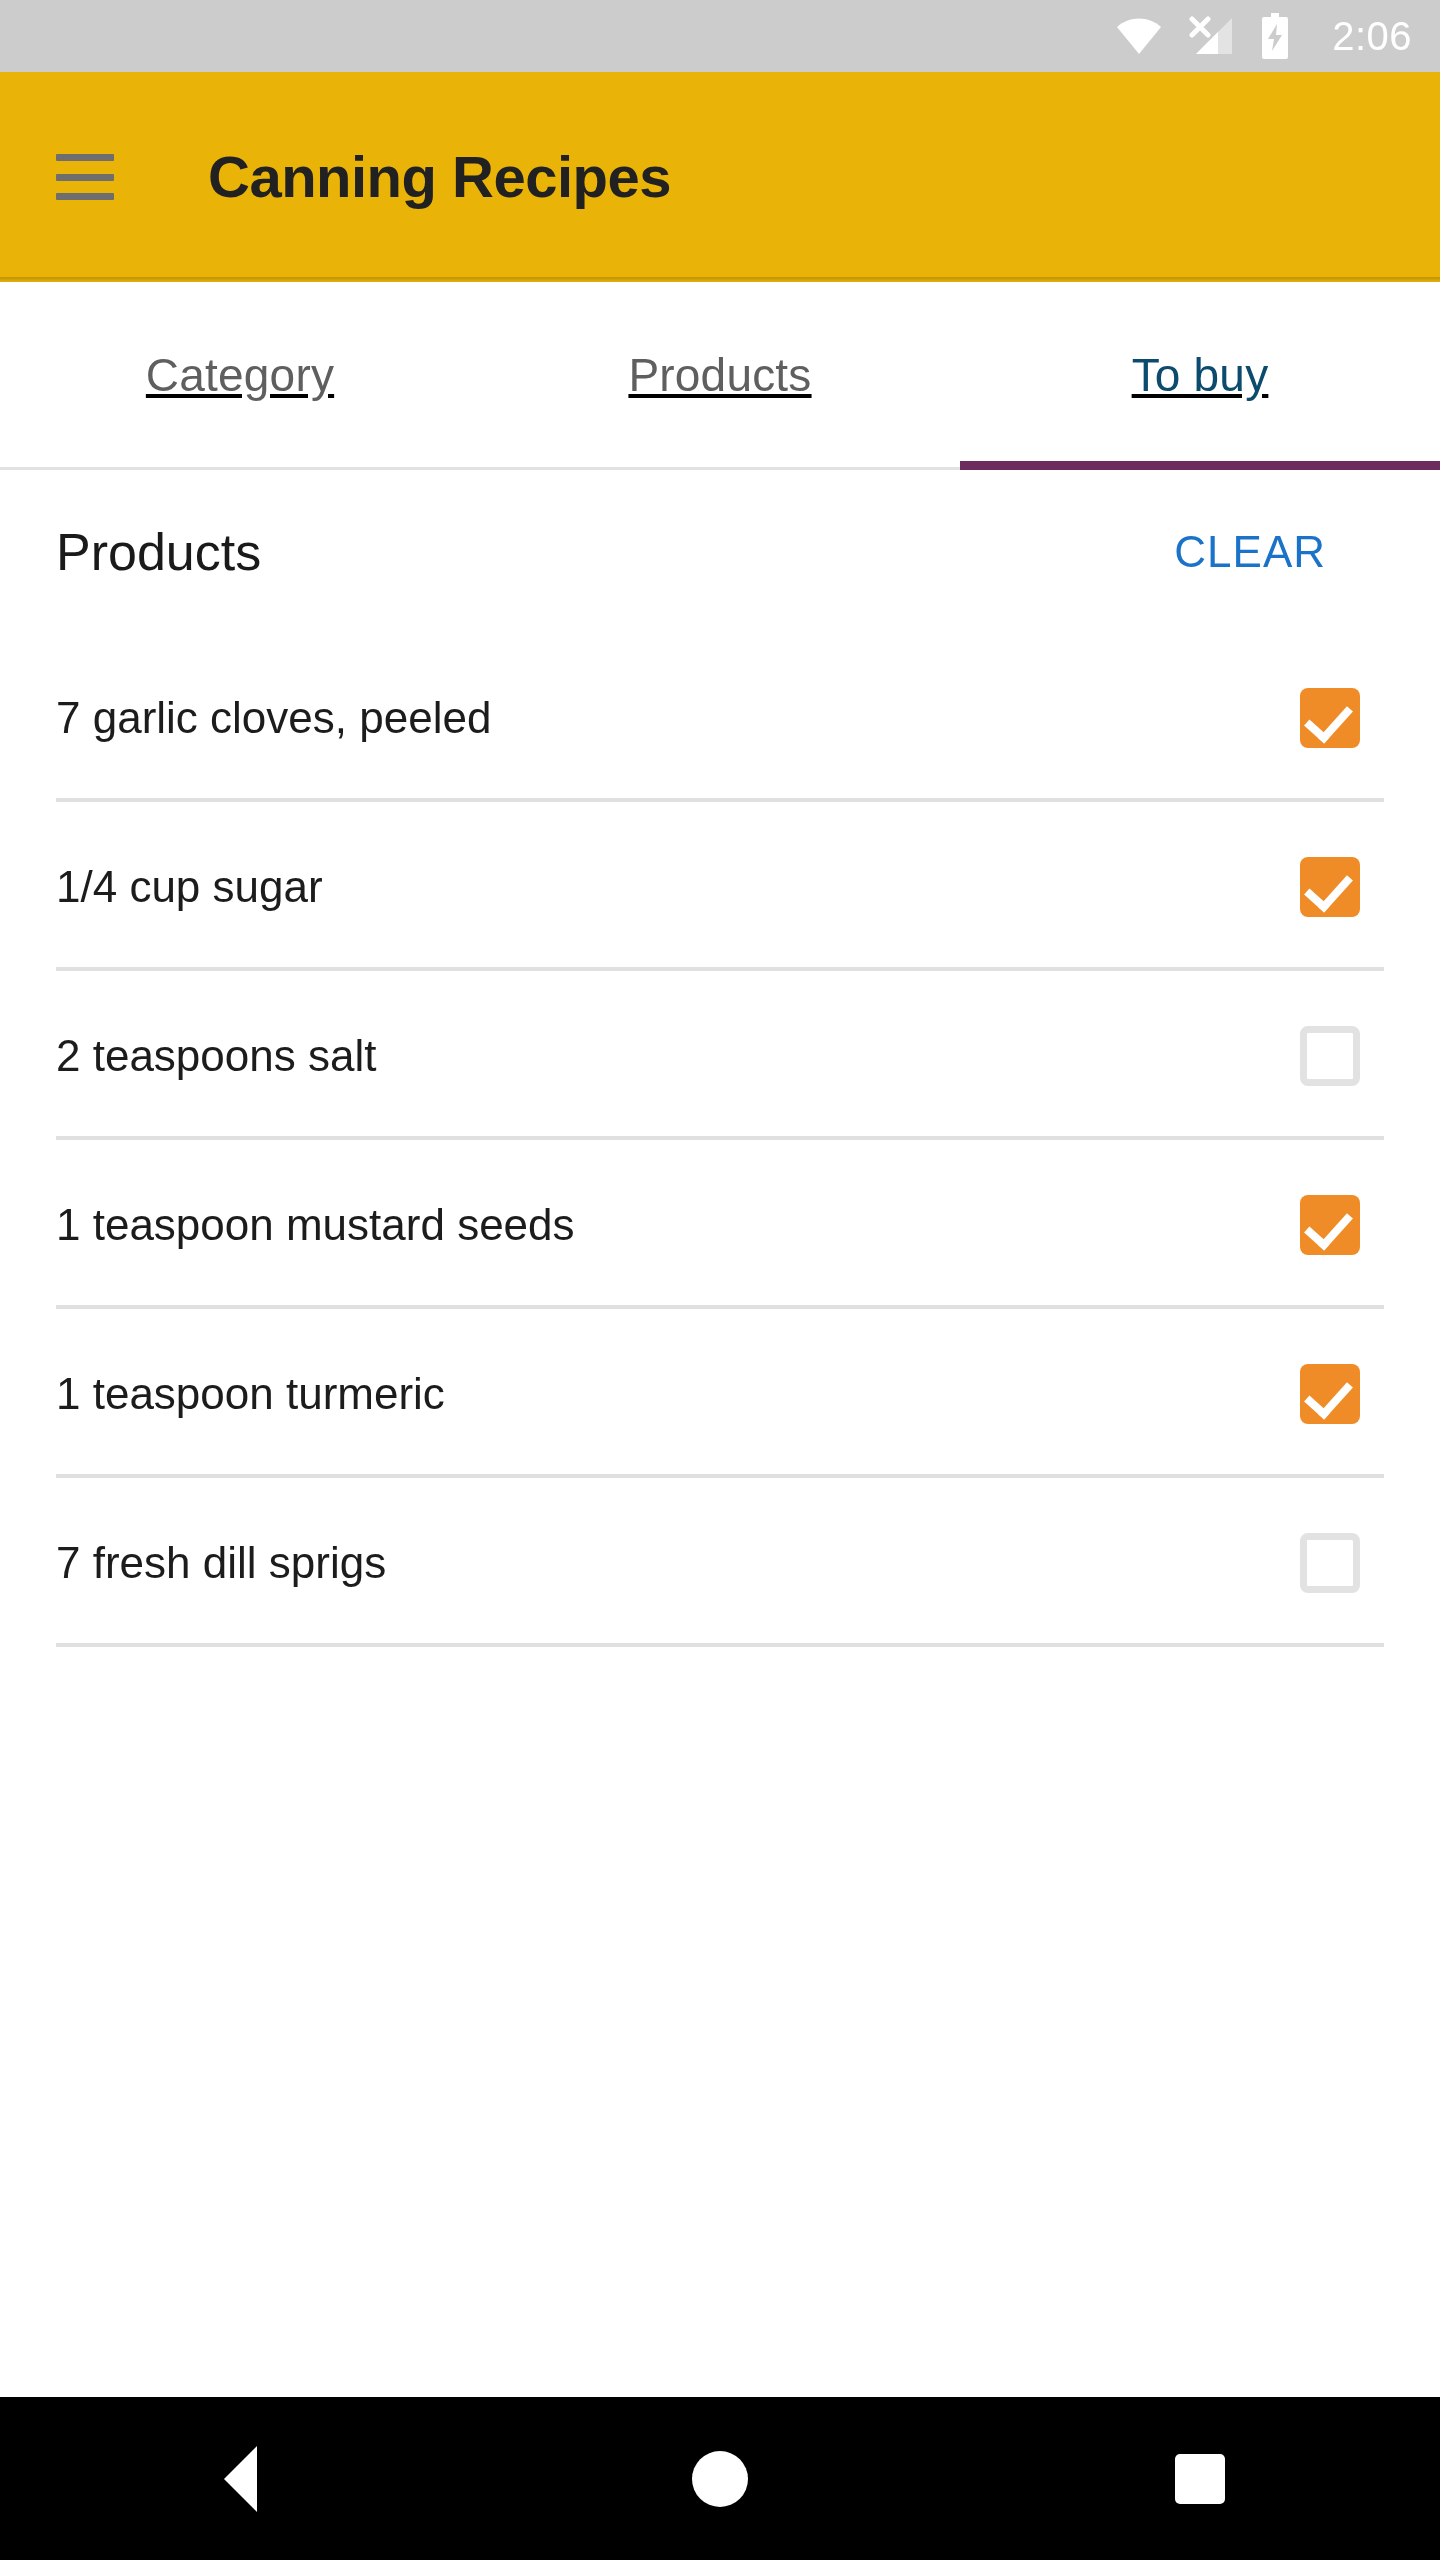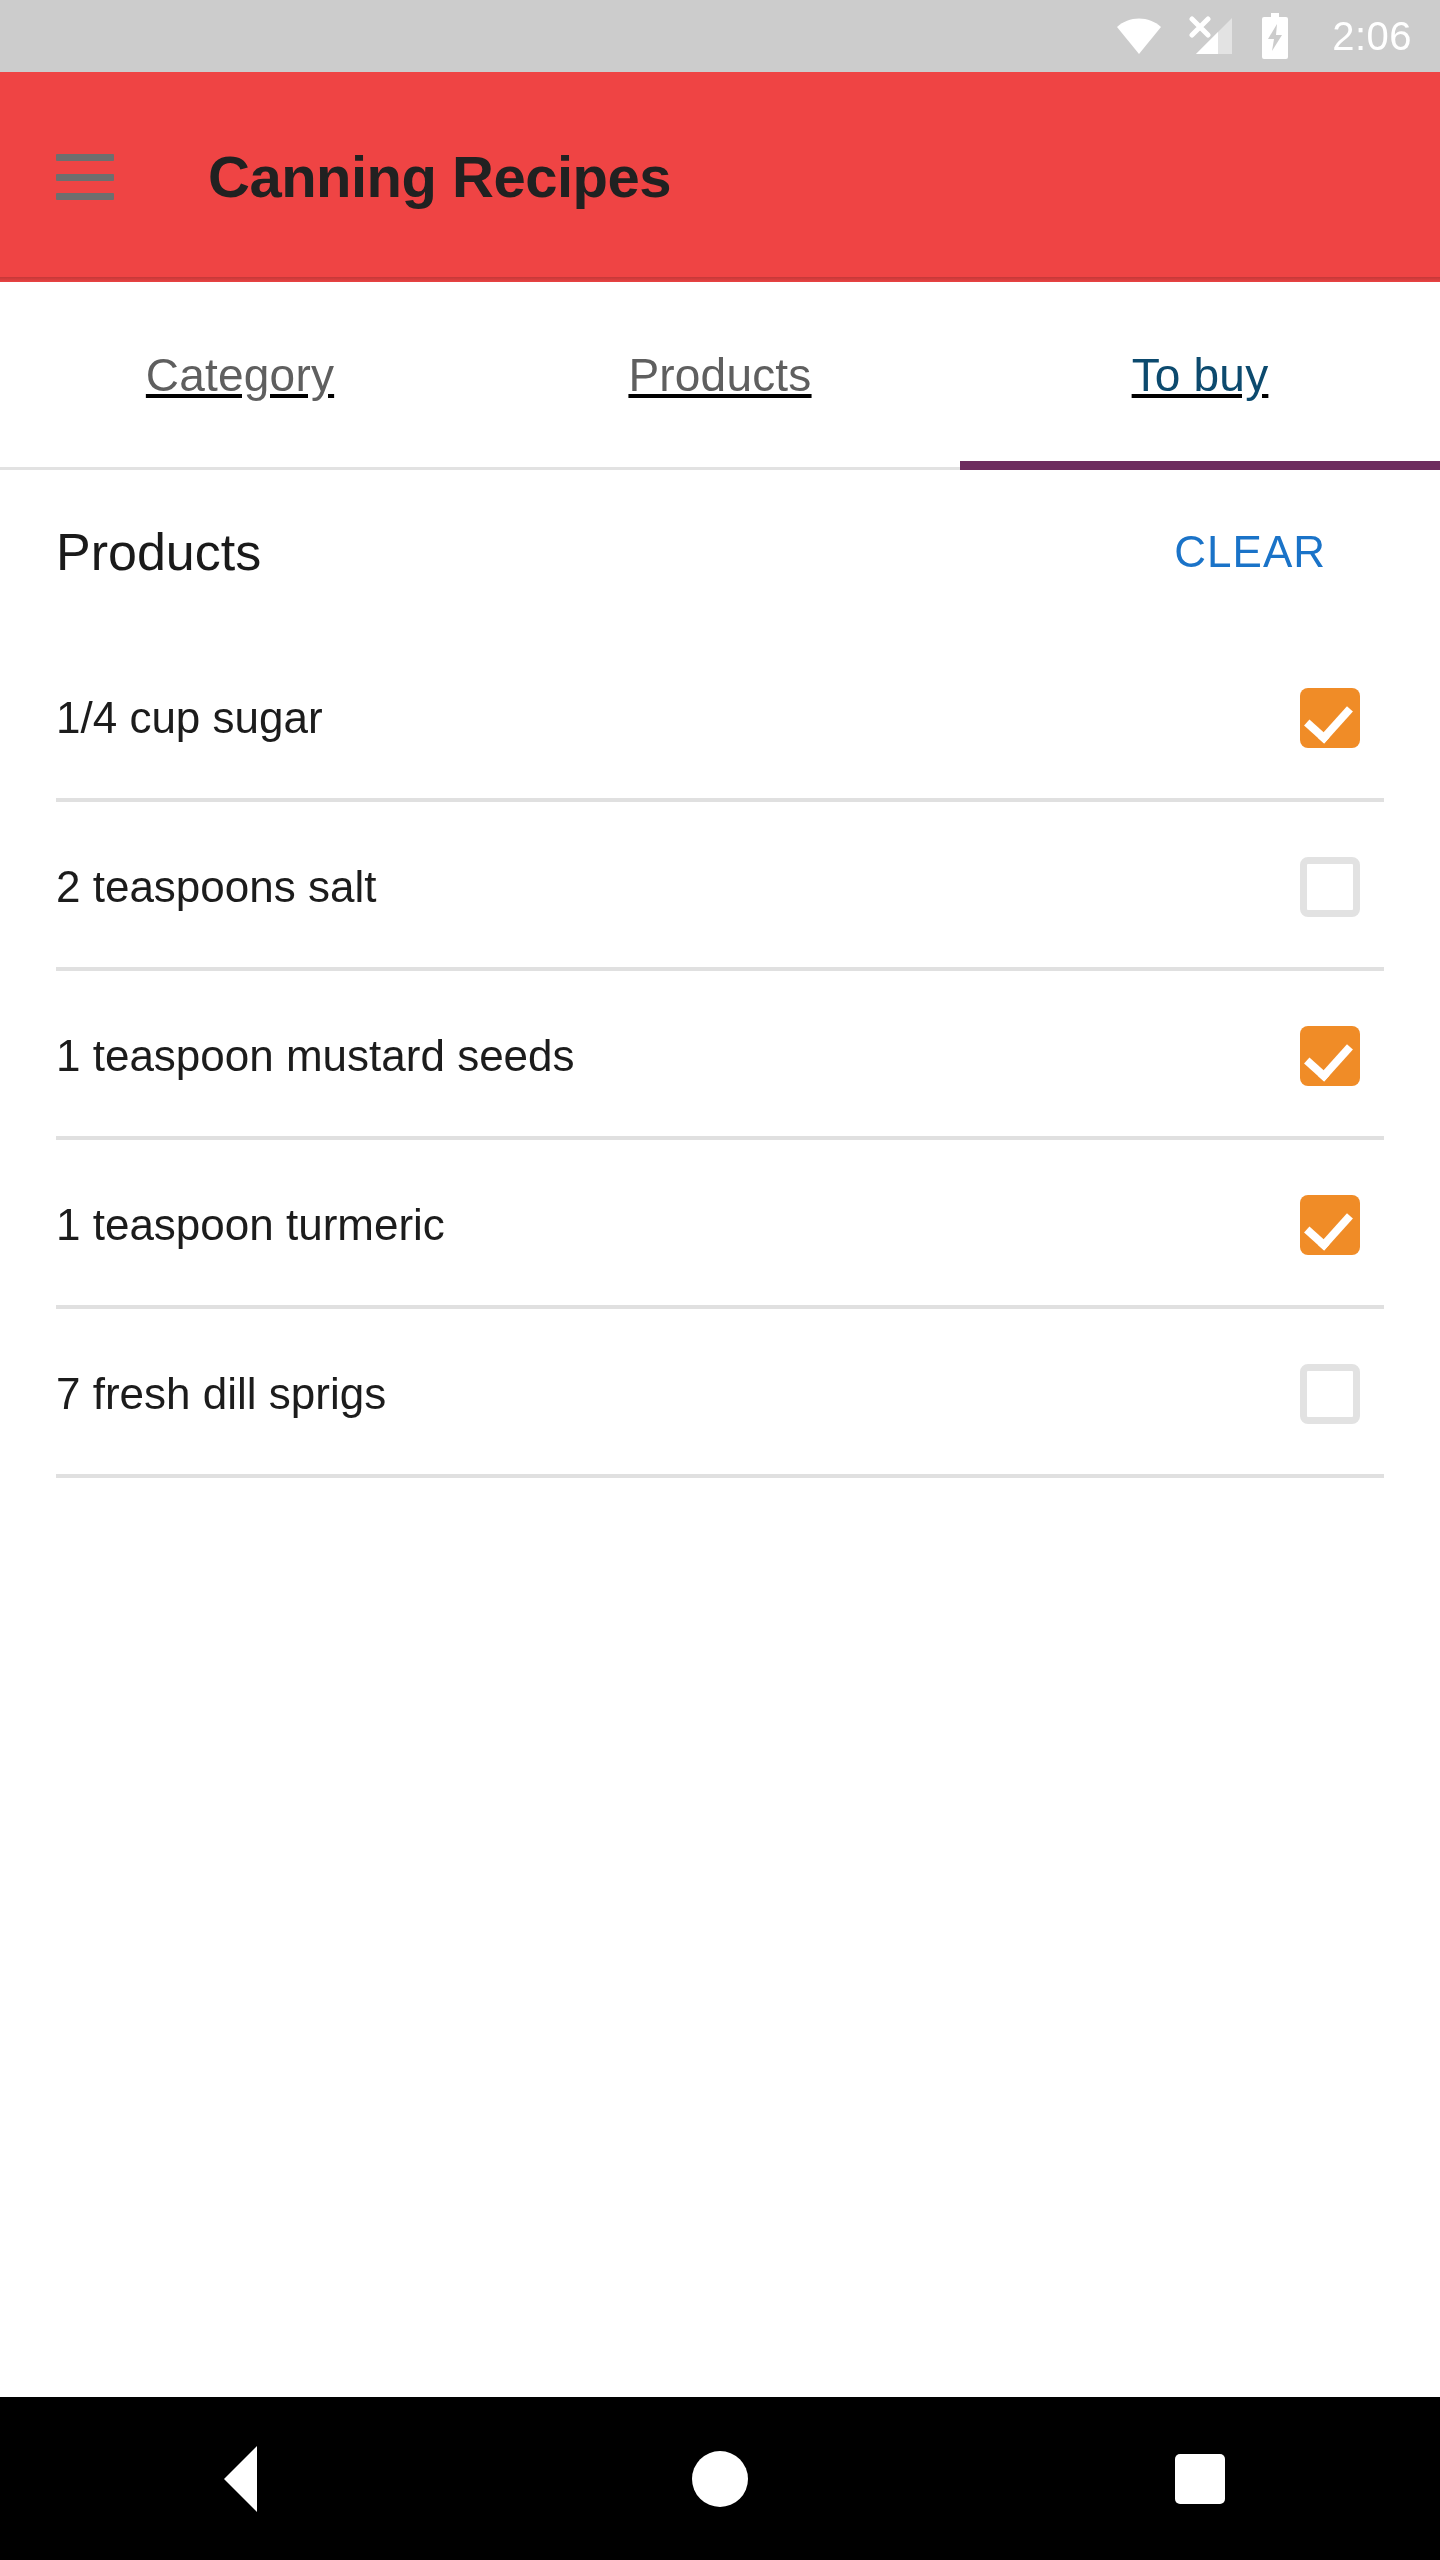--- a/index.html
+++ b/index.html
@@ -41,21 +41,21 @@
     font-size: 40px;
     font-weight: 400;
     letter-spacing: 0.5px;
     margin-left: 16px;
     line-height: 1;
   }
 
   
   .app-bar {
     height: 210px;
-    background: #ef4444;
+    background: #eab308;
     display: flex;
     align-items: center;
     padding-left: 56px;
     flex: 0 0 auto;
     position: relative;
   }
   .app-bar::after {
     content: "";
     position: absolute;
     left: 0; right: 0; bottom: 0;
@@ -287,20 +287,24 @@
 
   <div class="content">
 
     <div class="section-header">
       <div class="section-title">Products</div>
       <div class="clear-button">CLEAR</div>
     </div>
 
     <div class="product-list">
 
+      <div class="product-row">
+        <div class="product-label">7 garlic cloves, peeled</div>
+        <div class="checkbox checked"></div>
+      </div>
 
 
       <div class="product-row">
         <div class="product-label">1/4 cup sugar</div>
         <div class="checkbox checked"></div>
       </div>
 
       <div class="product-row">
         <div class="product-label">2 teaspoons salt</div>
         <div class="checkbox unchecked"></div>

